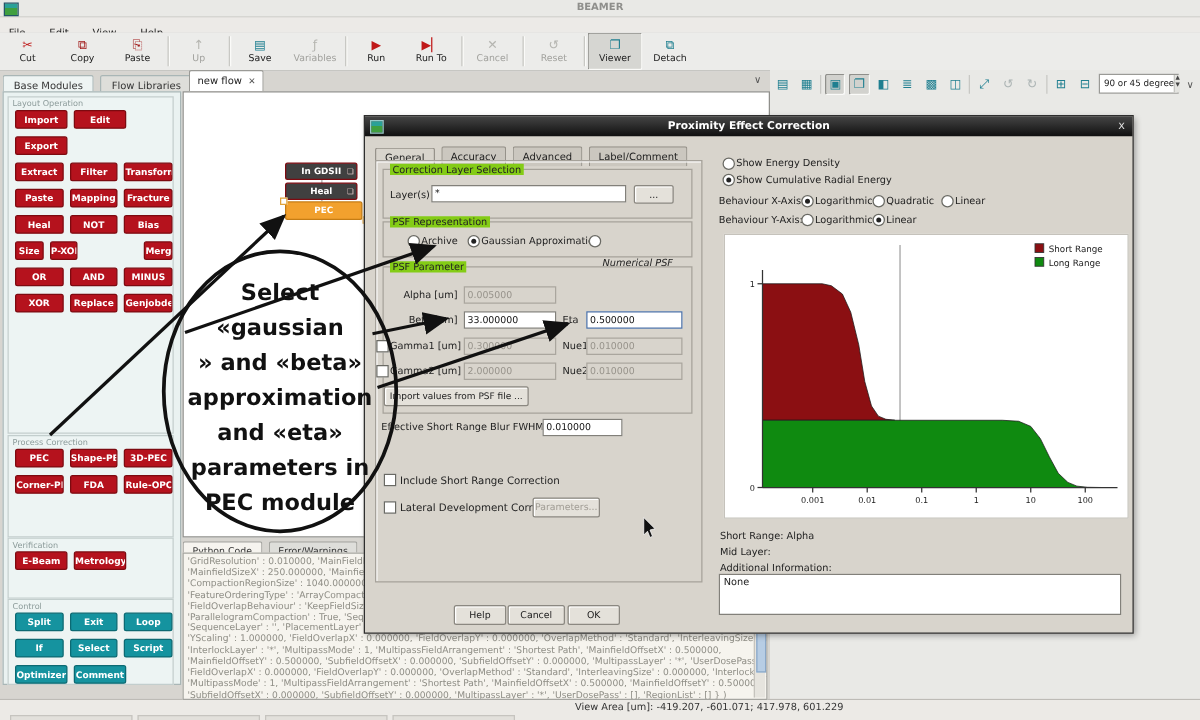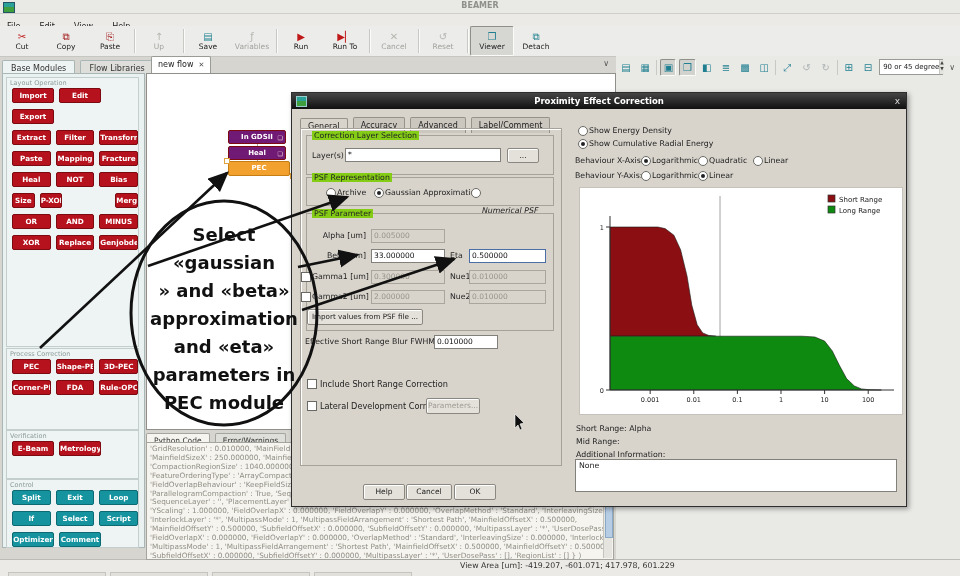--- a/index.html
+++ b/index.html
@@ -31,21 +31,21 @@
   .sb-row{display:flex;gap:5px;padding-left:5px;margin-bottom:6px;}
   .mod-btn{height:13px;line-height:13px;text-align:center;font-size:7.2px;font-weight:bold;color:#fff;
            background:#b5121d;border:1px solid #7d0a10;border-radius:2px;overflow:hidden;white-space:nowrap;}
   .mod-btn.teal{background:#15939f;border-color:#0c6a73;}
   
   #flow-tabbar{left:145px;top:56px;width:470px;height:17px;}
   #flow-tab{left:6px;top:0;height:16px;line-height:16px;background:#fff;border:1px solid #9a9a96;border-bottom:none;border-radius:2px 2px 0 0;font-size:8px;padding:0 6px;}
   #flow-tab .close{color:#555;font-size:7px;margin-left:5px;}
   #flow-canvas{left:146px;top:73px;width:468px;height:355px;background:#fff;border:1px solid #8f8f8b;}
   .node{position:absolute;height:12px;line-height:12px;text-align:center;font-size:7px;font-weight:bold;color:#fff;
-        background:#701a75;border:1px solid #7d0a10;border-radius:2px;}
+        background:#404040;border:1px solid #7d0a10;border-radius:2px;}
   .node .nicon{position:absolute;right:2px;top:1px;font-size:6px;color:#f3d6d6;}
   .node.sel{background:#f2a12e;border-color:#c57d14;color:#fff;height:13px;line-height:13px;}
   .handle{position:absolute;width:4px;height:4px;background:#fff;border:1px solid #e0a23a;}
   .connector{position:absolute;width:1px;background:#a9a9a5;}
   
   .code-tab{height:14px;line-height:14px;display:inline-block;font-size:7.5px;padding:0 7px;background:#dededa;border:1px solid #a5a5a0;border-bottom:none;border-radius:2px 2px 0 0;color:#333;}
   .code-tab.on{background:#f6f4ef;}
   #code-body{left:146px;top:442px;width:466px;height:116px;background:#f6f4ee;border:1px solid #a5a5a0;overflow:hidden;}
   #code-pre{margin:0;padding:2px 3px;font-family:"DejaVu Sans",sans-serif;font-size:7.3px;line-height:8.9px;color:#8f8e86;white-space:pre;}
   #code-scroll{position:absolute;right:1px;top:1px;width:8px;height:114px;background:#e6e4de;border-left:1px solid #c5c3bd;}
@@ -432,21 +432,21 @@
           <line x1="26" y1="39" x2="30" y2="39" stroke="#333" stroke-width="1"></line>
           <text x="24" y="41.5" text-anchor="end" font-size="6.5" fill="#222" font-family="DejaVu Sans, sans-serif">1</text>
           <rect x="248" y="7" width="7" height="7" fill="#8b0f12" stroke="#333" stroke-width="0.7"></rect>
           <text x="259" y="13.5" font-size="7" fill="#222" font-family="DejaVu Sans, sans-serif">Short Range</text>
           <rect x="248" y="18" width="7" height="7" fill="#0f8a10" stroke="#333" stroke-width="0.7"></rect>
           <text x="259" y="24.5" font-size="7" fill="#222" font-family="DejaVu Sans, sans-serif">Long Range</text>
         </svg>
     </div>
 
     <div class="dlabel" style="left:284px;top:331px;">Short Range: Alpha</div>
-    <div class="dlabel" style="left:284px;top:344px;">Mid Range:</div>
+    <div class="dlabel" style="left:284px;top:344px;">Mid Layer:</div>
     <div class="dlabel" style="left:284px;top:357px;">Additional Information:</div>
     <div class="abs" style="left:283px;top:366px;width:320px;height:31px;background:#fff;border:1px solid #82807a;">
       <div style="font-size:7.8px;padding:1px 3px;">None</div>
     </div>
   </div>
 
   <div class="abs" id="statusbar">
     <div class="abs" id="status-text">View Area [um]: -419.207, -601.071; 417.978, 601.229</div>
     <div class="seg" style="left:8px;"></div>
     <div class="seg" style="left:110px;"></div>

